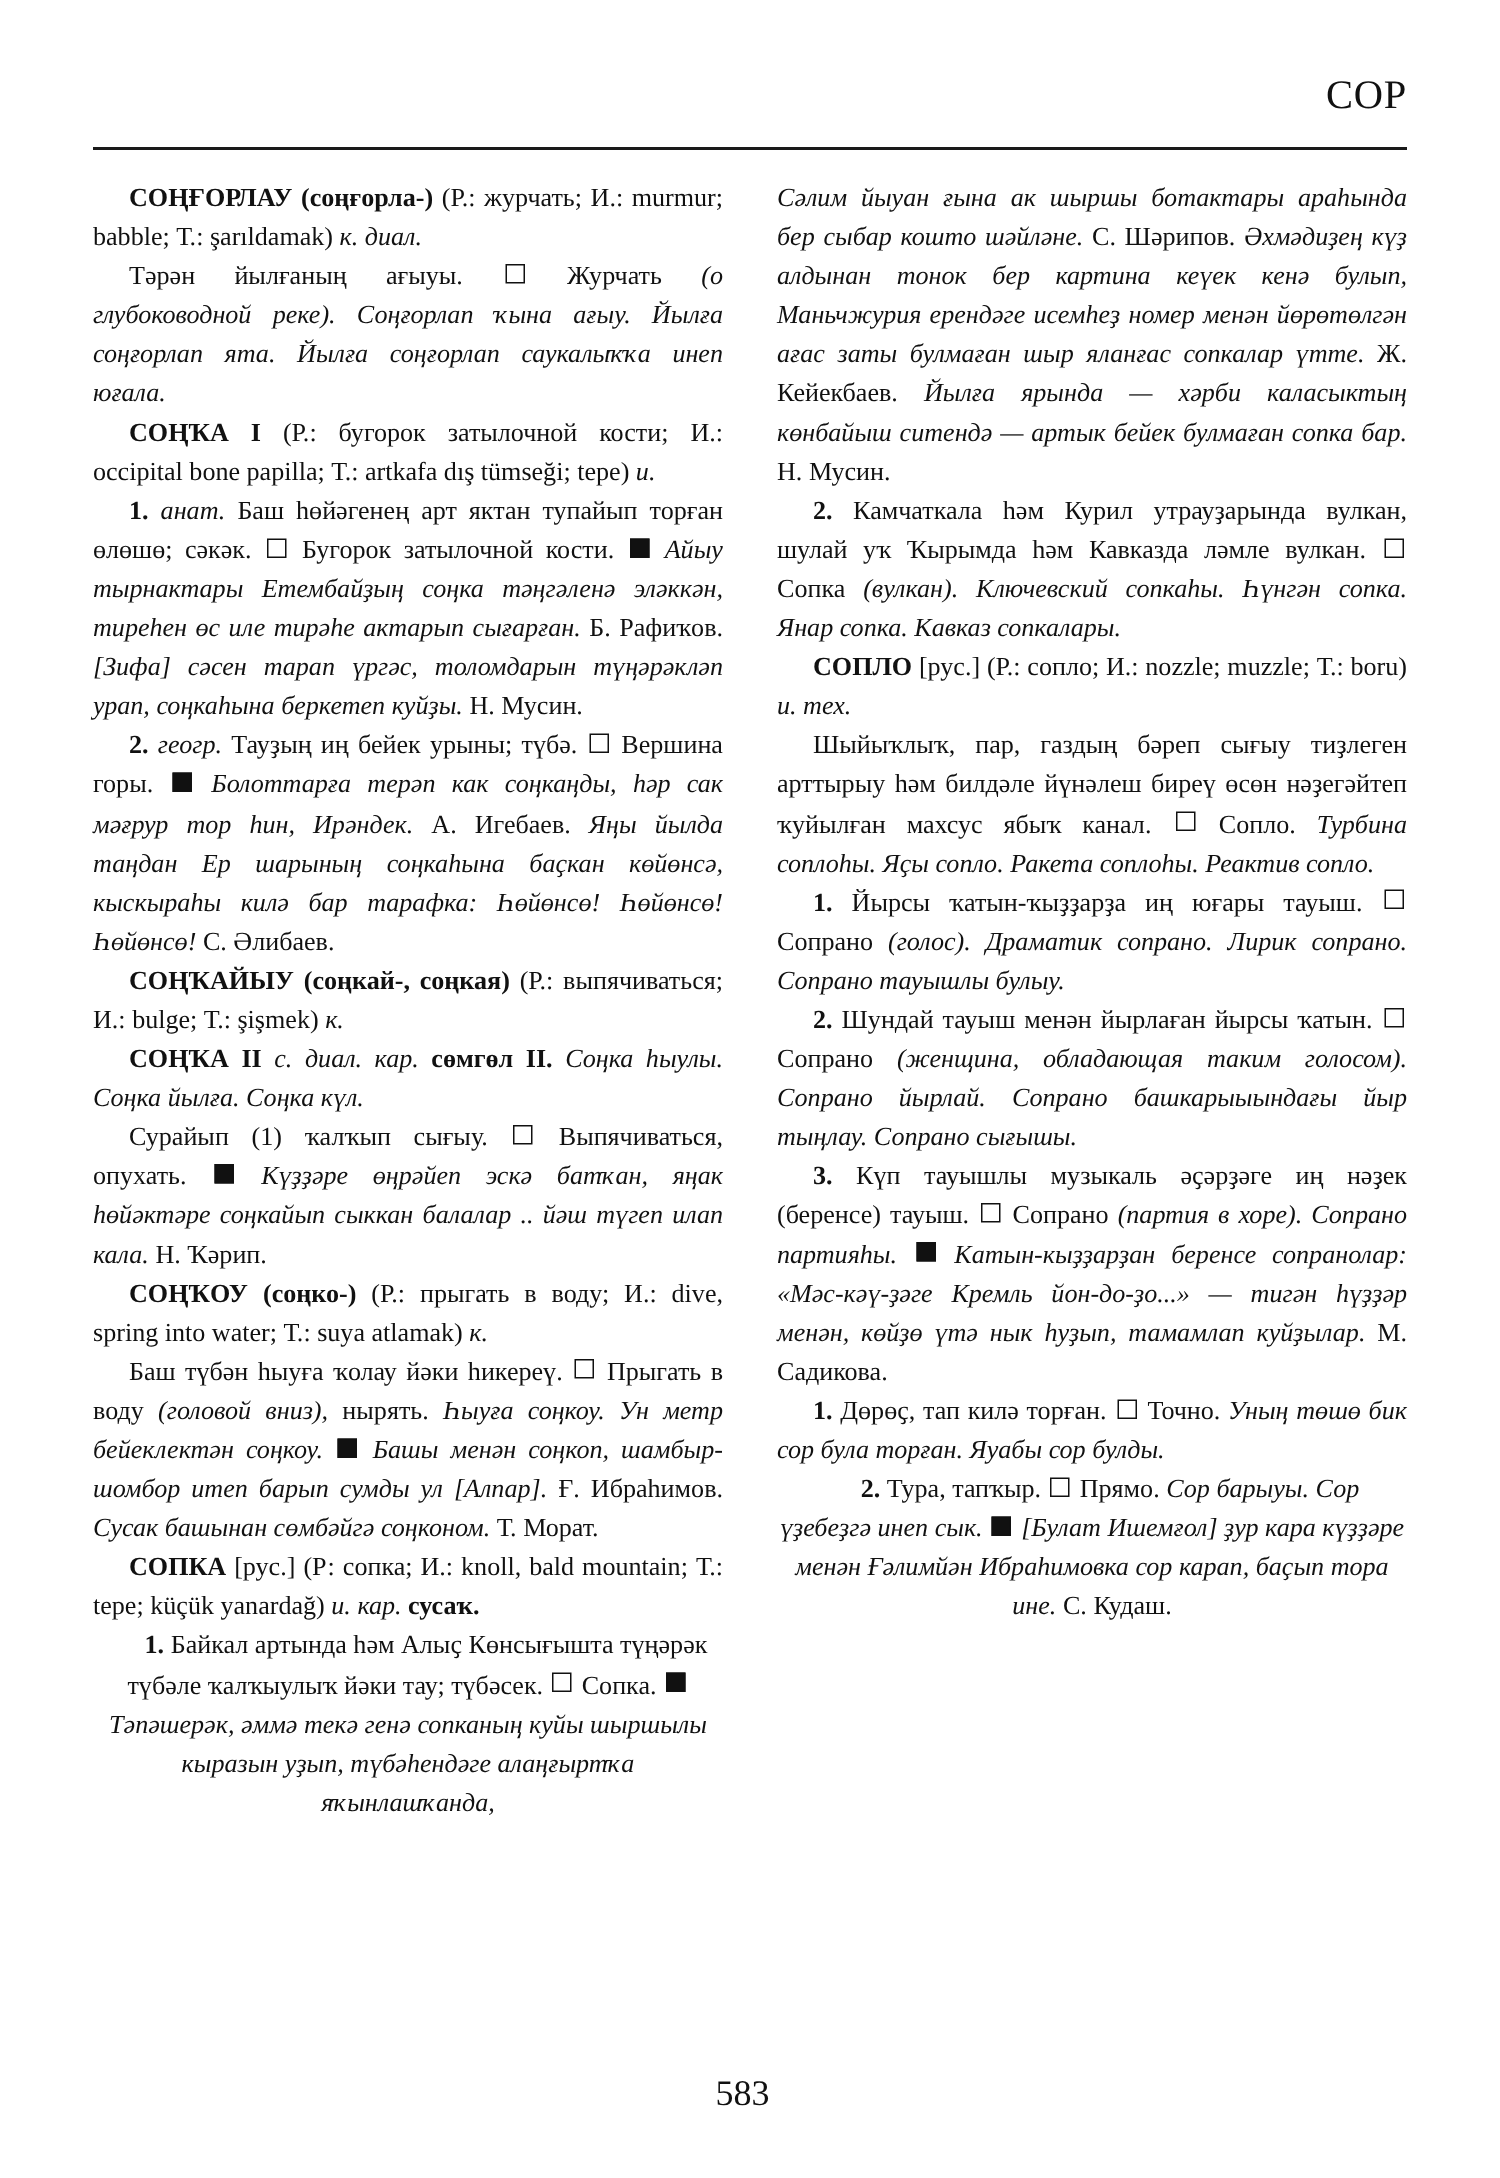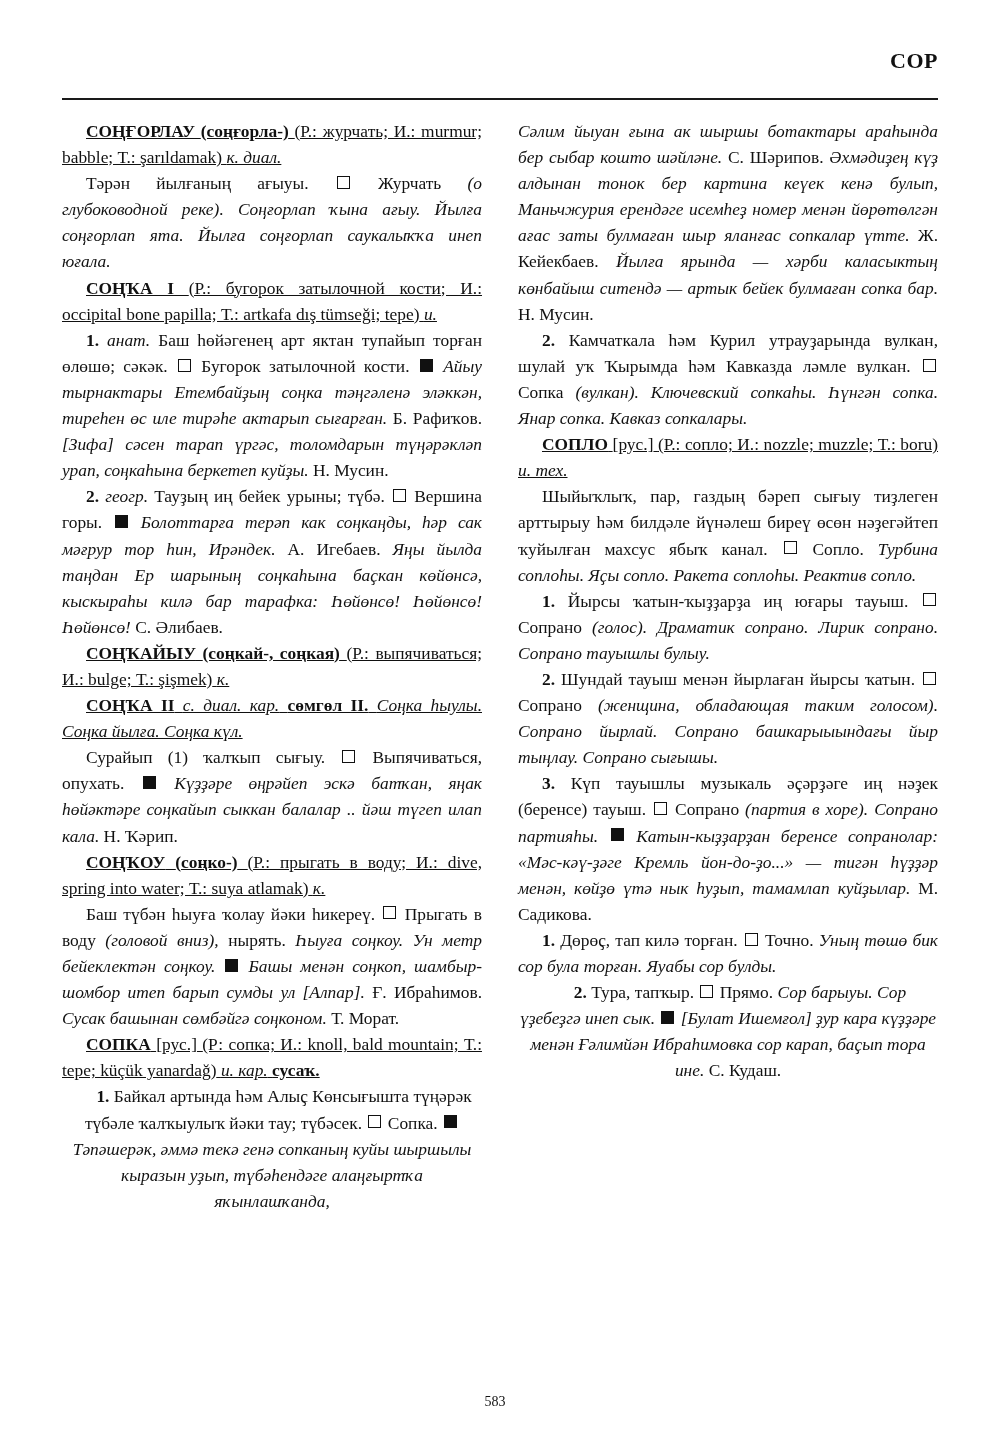--- a/index.html
+++ b/index.html
@@ -25,22 +25,22 @@
   }
   
   .runhead {
     height: 46px;
     position: relative;
   }
   .runhead-title {
     position: absolute;
     right: 0;
     top: 2px;
-    font-size: 22px;
-    font-weight: bold;
+    font-size: 27px;
+    font-weight: normal;
     letter-spacing: 0.5px;
     text-align: center;
   }
   .rule {
     border: none;
     border-top: 2.5px solid #1a1a1a;
     margin: 6px 0 0 0;
     width: 100%;
   }
   
@@ -57,21 +57,20 @@
     text-align: justify;
     text-justify: inter-word;
     hyphens: manual;
   }
   .col p {
     margin: 0;
   }
   .entry {
     margin: 0;
     text-indent: 24px;
-    text-decoration: underline;
   }
   .sense {
     margin: 0;
     text-indent: 24px;
   }
   .hw {
     font-weight: bold;
   }
   .it {
     font-style: italic;
@@ -95,21 +94,21 @@
     border: 1.6px solid #111;
   }
   .lastline-left { text-align: center; }
   
   .folio {
     position: absolute;
     left: 0;
     right: 10px;
     bottom: 42px;
     text-align: center;
-    font-size: 14px;
+    font-size: 24px;
   }
 </style>
 </head>
 <body>
 
 <div class="page">
 
   <div class="runhead">
     <div class="runhead-title">СОР</div>
   </div>

